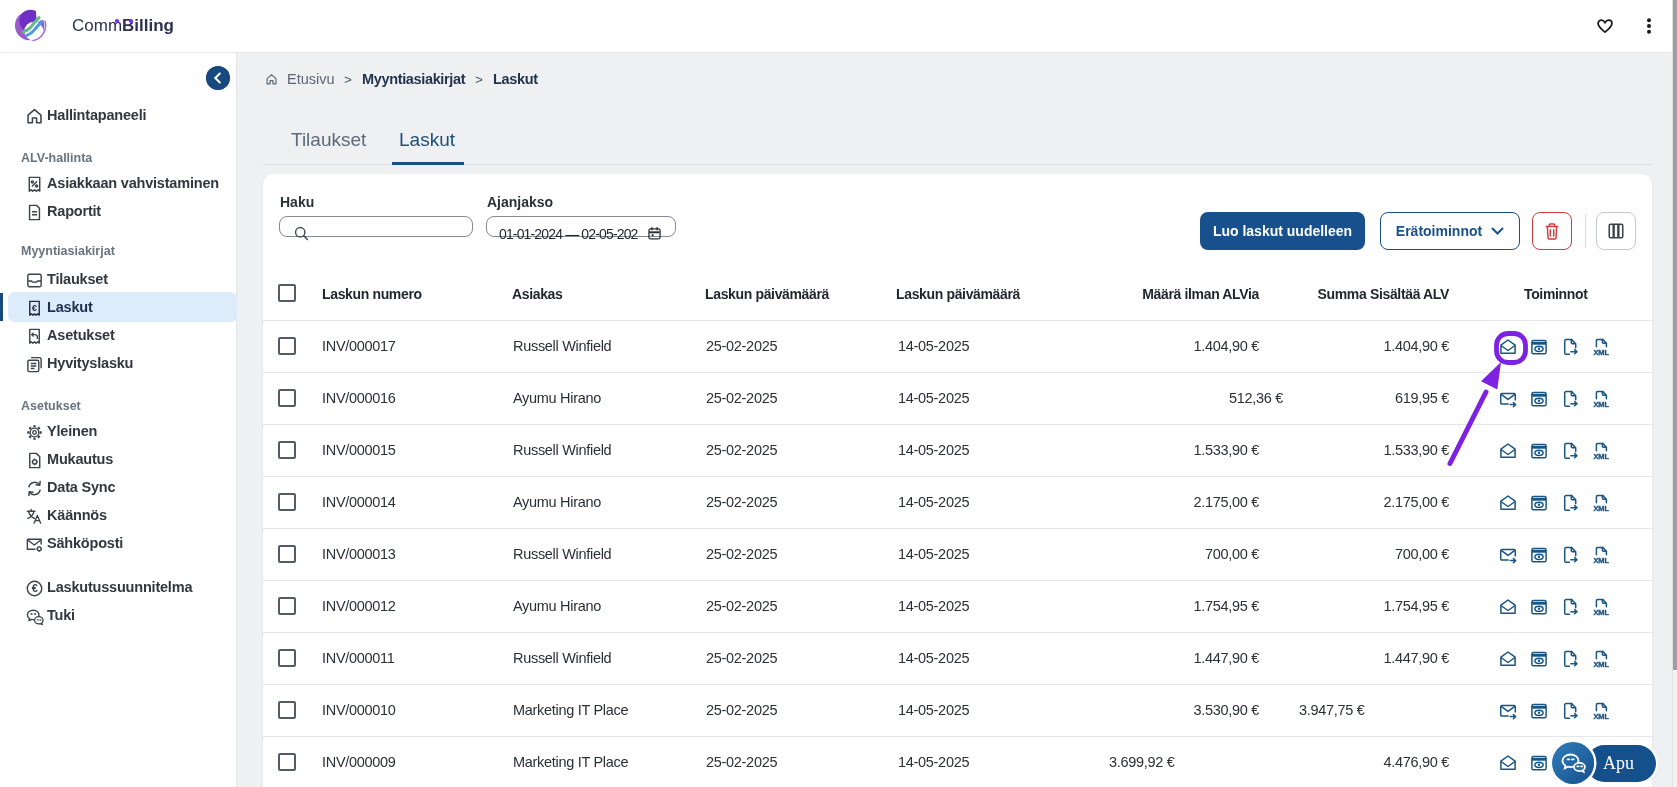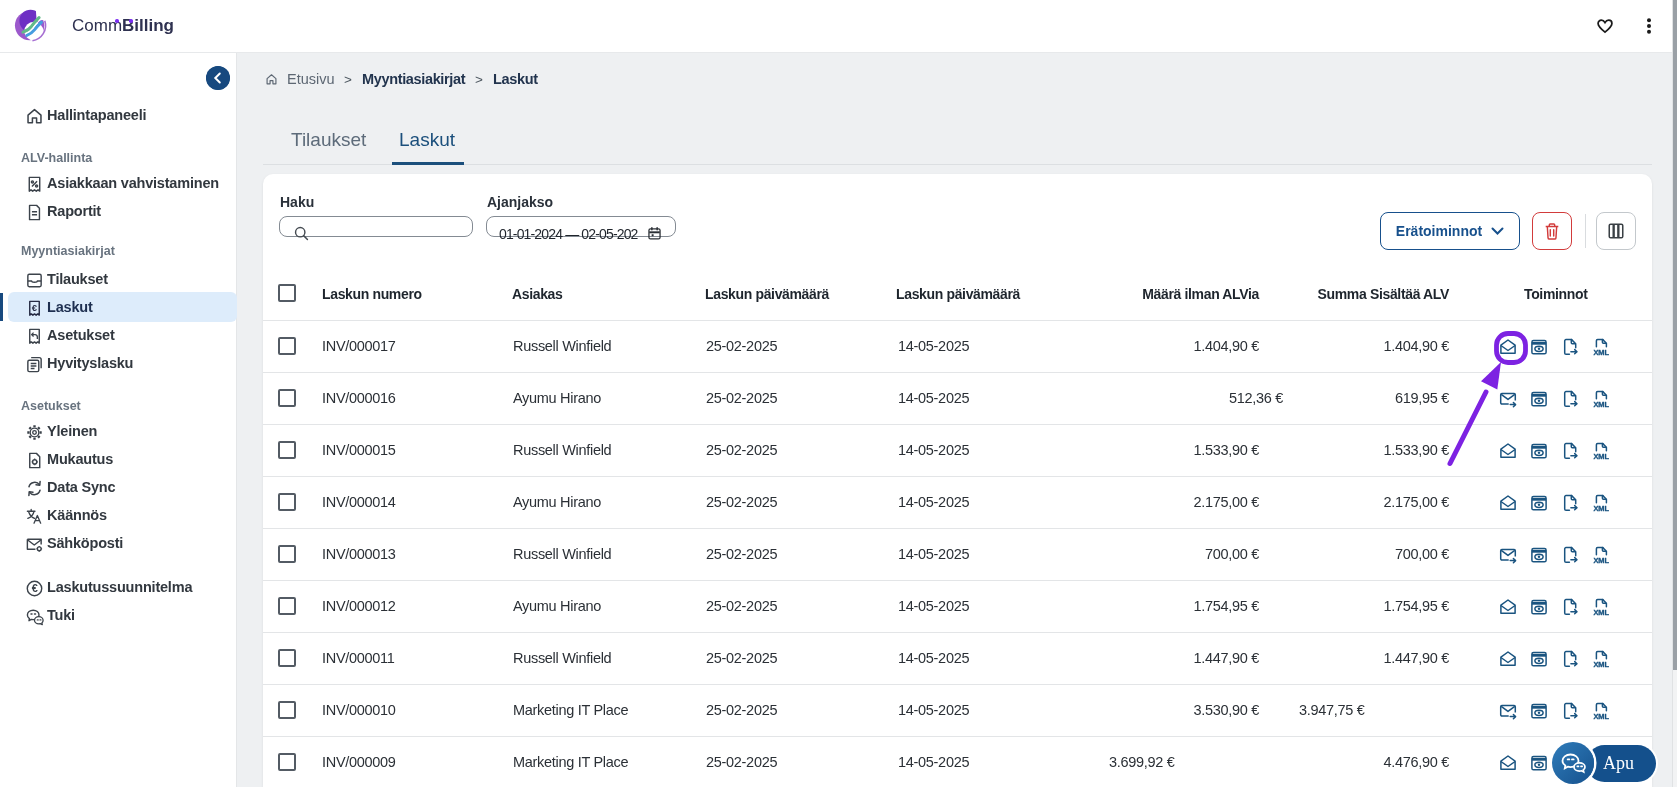--- a/index.html
+++ b/index.html
@@ -255,20 +255,21 @@
   <div class="finput" style="left:223px;width:190px">
     <span class="abs" style="left:12px;top:9px;font-size:14px;letter-spacing:-0.85px;color:#1f242b;white-space:nowrap">01-01-2024 — 02-05-202</span>
     <svg class="abs" style="left:160px;top:9px" width="15" height="15" viewBox="0 0 20 20" fill="none" stroke="#2a2f35" stroke-width="1.7" stroke-linejoin="round">
         <rect x="2.6" y="3.8" width="14.8" height="13.4" rx="2"></rect>
         <path d="M3 8.4 H17" stroke-width="2.6"></path>
         <path d="M6.5 2.2 V5 M13.5 2.2 V5" stroke-linecap="round" stroke-width="2"></path>
         <rect x="6.2" y="11" width="2.6" height="2.6" fill="#2a2f35" stroke="none"></rect>
       </svg>
   </div>
 
+  <div class="btn" style="left:937px;width:165px;background:#17508c;color:#fff">Luo laskut uudelleen</div>
   <div class="btn" style="left:1117px;width:140px;border:1.5px solid #17508c;color:#17508c;background:#fff">Erätoiminnot
     <svg style="margin-left:9px" width="13" height="8" viewBox="0 0 13 8" fill="none" stroke="#17508c" stroke-width="2" stroke-linecap="round">
         <path d="M1.5 1.5 L6.5 6.5 L11.5 1.5"></path>
       </svg>
   </div>
   <div class="btn" style="left:1269px;width:40px;border:1.5px solid #d23b3b;background:#fff">
     <svg width="18" height="19" viewBox="0 0 20 21" fill="none" stroke="#d23b3b" stroke-width="1.6" stroke-linejoin="round">
         <path d="M3 5 H17 M7 5 V3.2 a1 1 0 0 1 1-1 h4 a1 1 0 0 1 1 1 V5 M4.8 5 L5.6 17.6 a1.4 1.4 0 0 0 1.4 1.3 h6 a1.4 1.4 0 0 0 1.4-1.3 L15.2 5"></path>
         <path d="M8.1 8.5 V15.5 M11.9 8.5 V15.5" stroke-linecap="round"></path>
       </svg>

